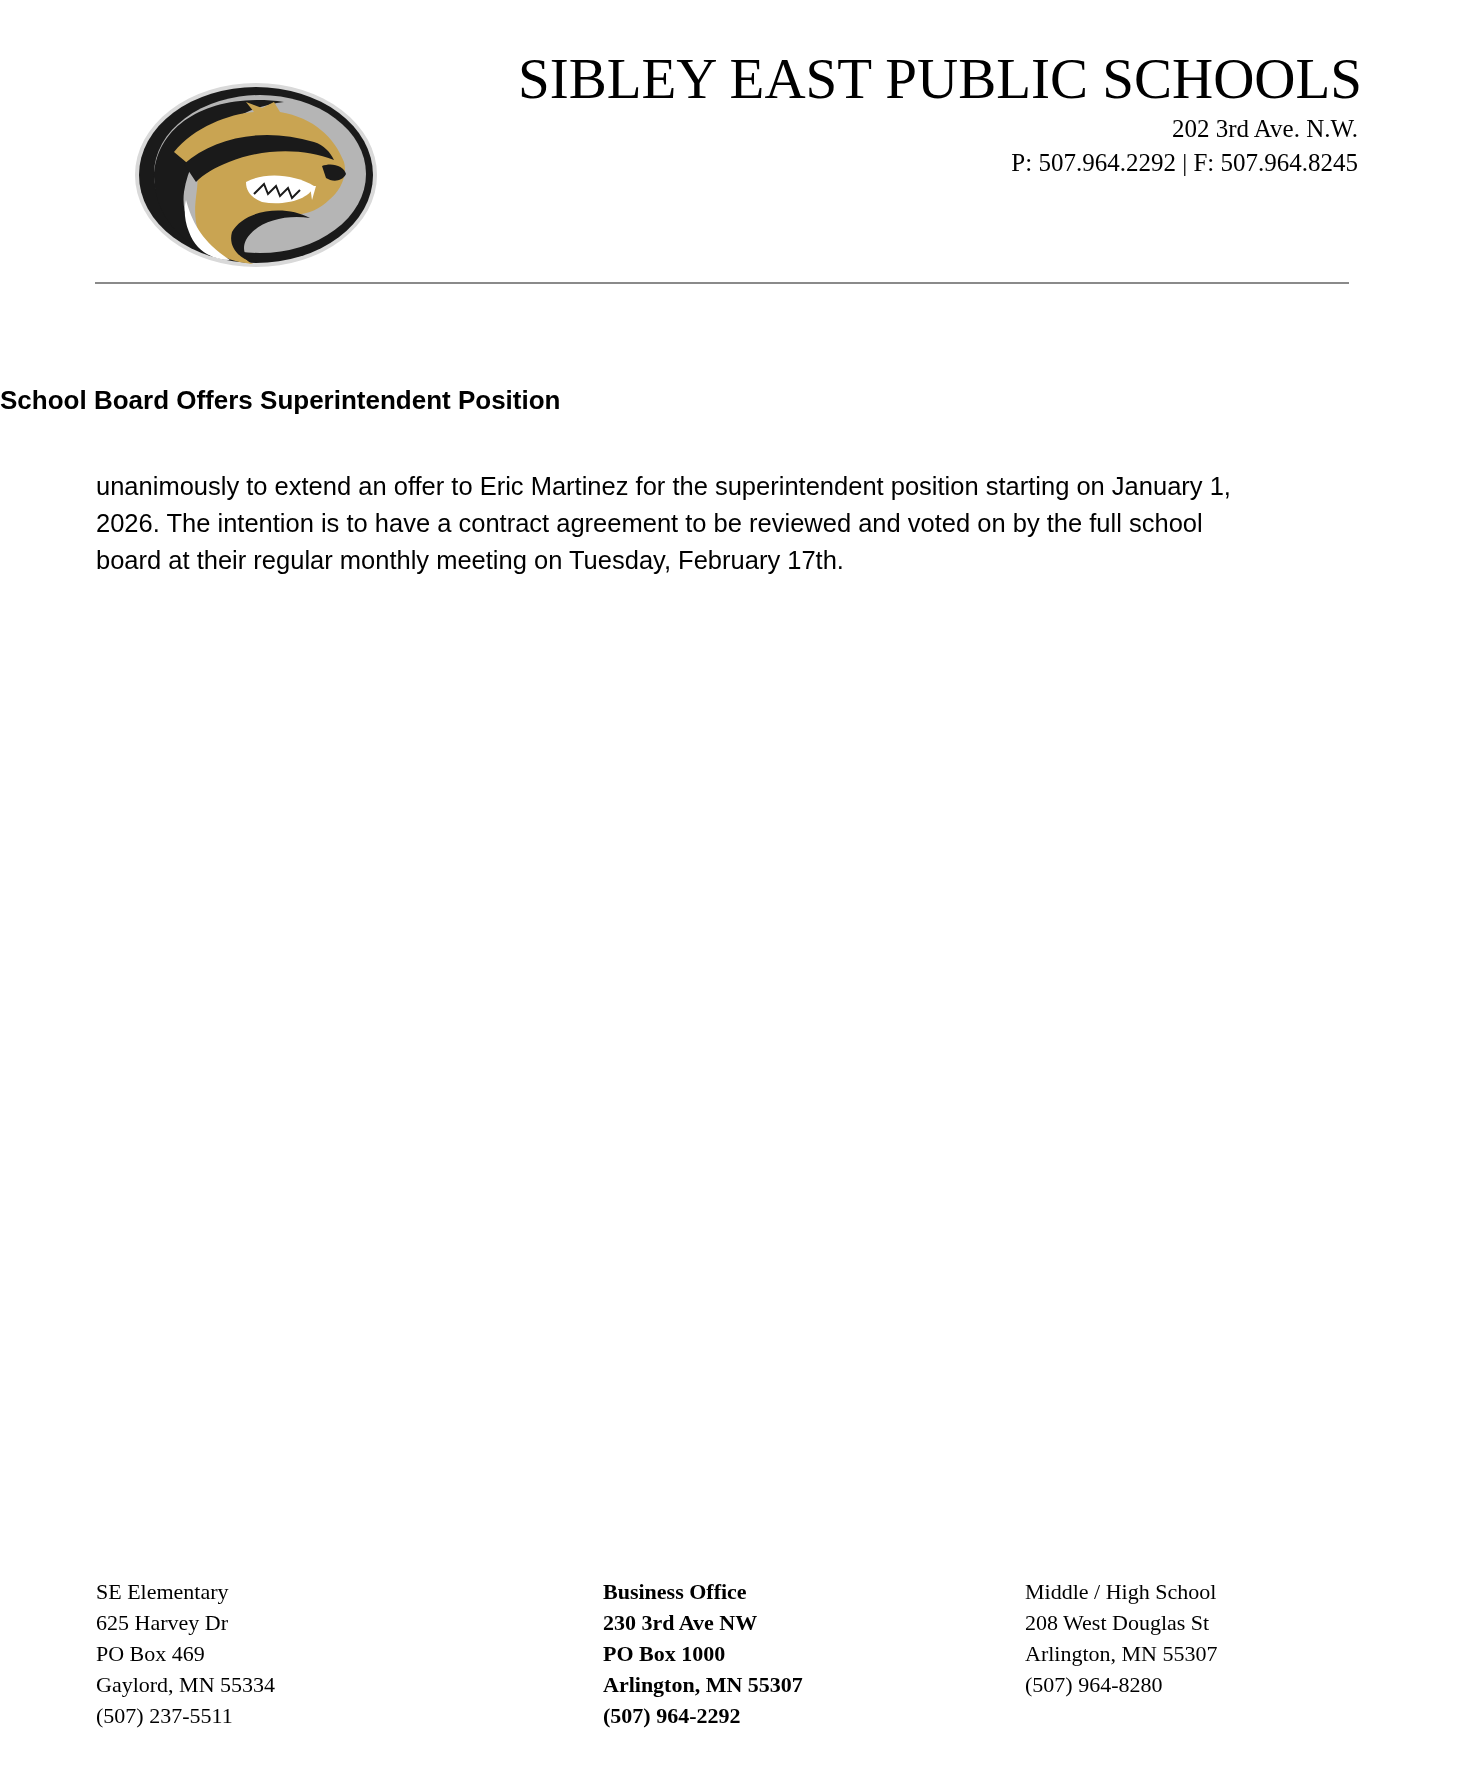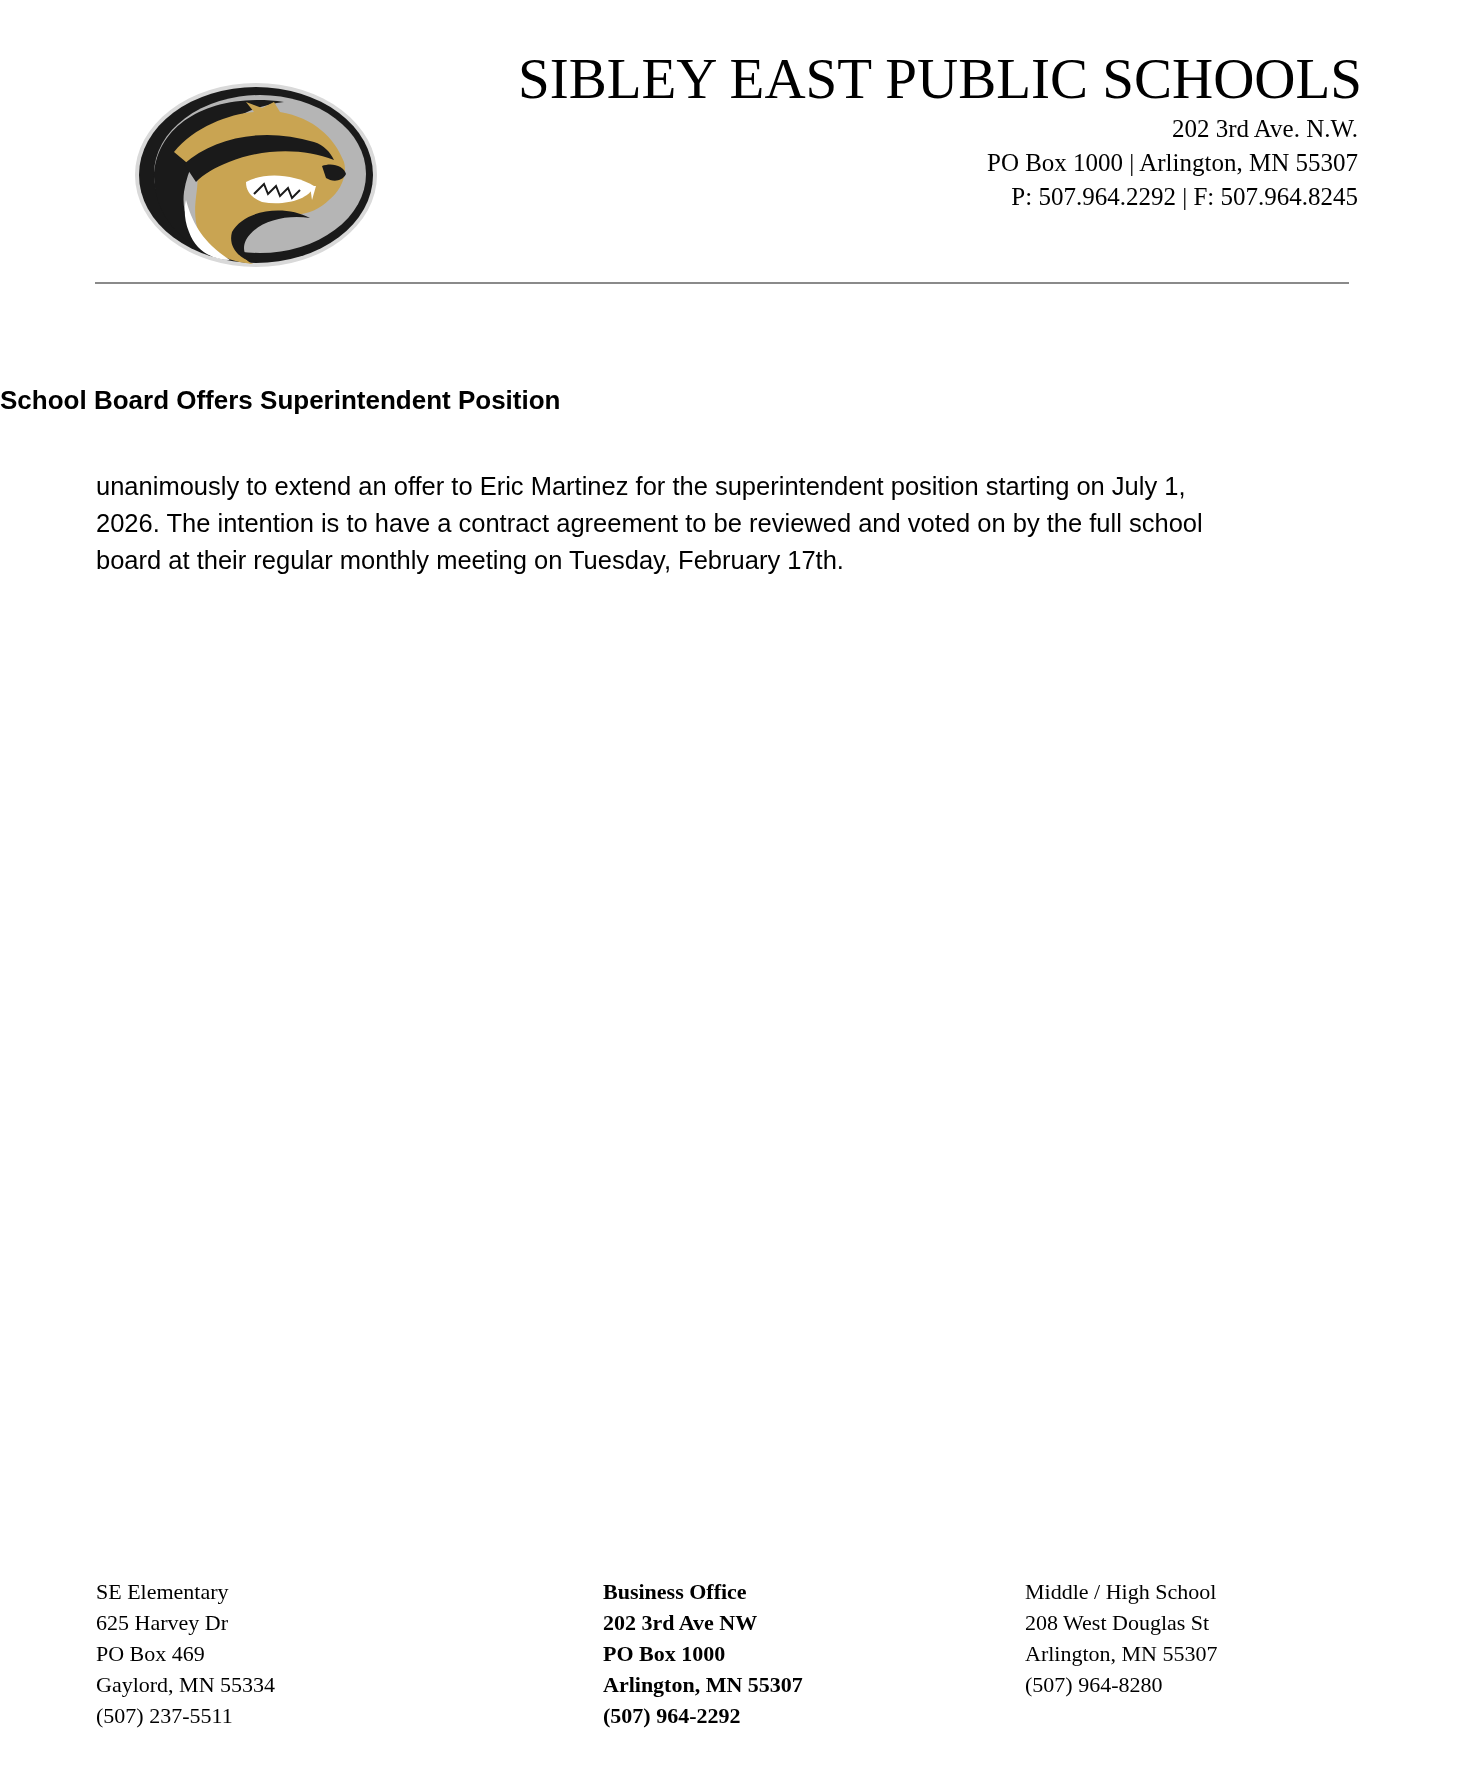--- a/index.html
+++ b/index.html
@@ -120,43 +120,42 @@
 
     <path d="M52 118 C 58 140, 68 160, 96 178 C 80 178, 62 170, 55 150 C 50 138, 50 126, 52 118 Z" fill="#ffffff"></path>
 
     <path d="M98 150 C 110 128, 150 122, 176 136 C 150 132, 122 140, 112 158 C 108 166, 110 174, 118 180 C 104 176, 94 164, 98 150 Z" fill="#1a1a1a"></path>
   </svg>
 </div>
 
 <h1 class="letterhead-title">SIBLEY EAST PUBLIC SCHOOLS</h1>
 <div class="letterhead-address">
   <div>202 3rd Ave. N.W.</div>
-  <div>PO Box 1000 | Arlington, MN 55307</div>
   <div>P: 507.964.2292 | F: 507.964.8245</div>
 </div>
 
 <div class="rule"></div>
 
 <h2 class="headline">School Board Offers Superintendent Position</h2>
 <p class="body-text">
-  <span class="line">unanimously to extend an offer to Eric Martinez for the superintendent position starting on July 1,</span>
+  <span class="line">unanimously to extend an offer to Eric Martinez for the superintendent position starting on January 1,</span>
   <span class="line">2026. The intention is to have a contract agreement to be reviewed and voted on by the full school</span>
   <span class="line">board at their regular monthly meeting on Tuesday, February 17th.</span>
 </p>
 
 <div class="footer-col c1">
   <div>SE Elementary</div>
   <div>625 Harvey Dr</div>
   <div>PO Box 469</div>
   <div>Gaylord, MN 55334</div>
   <div>(507) 237-5511</div>
 </div>
 <div class="footer-col c2">
   <div>Business Office</div>
-  <div>202 3rd Ave NW</div>
+  <div>230 3rd Ave NW</div>
   <div>PO Box 1000</div>
   <div>Arlington, MN 55307</div>
   <div>(507) 964-2292</div>
 </div>
 <div class="footer-col c3">
   <div>Middle / High School</div>
   <div>208 West Douglas St</div>
   <div>Arlington, MN 55307</div>
   <div>(507) 964-8280</div>
 </div>

